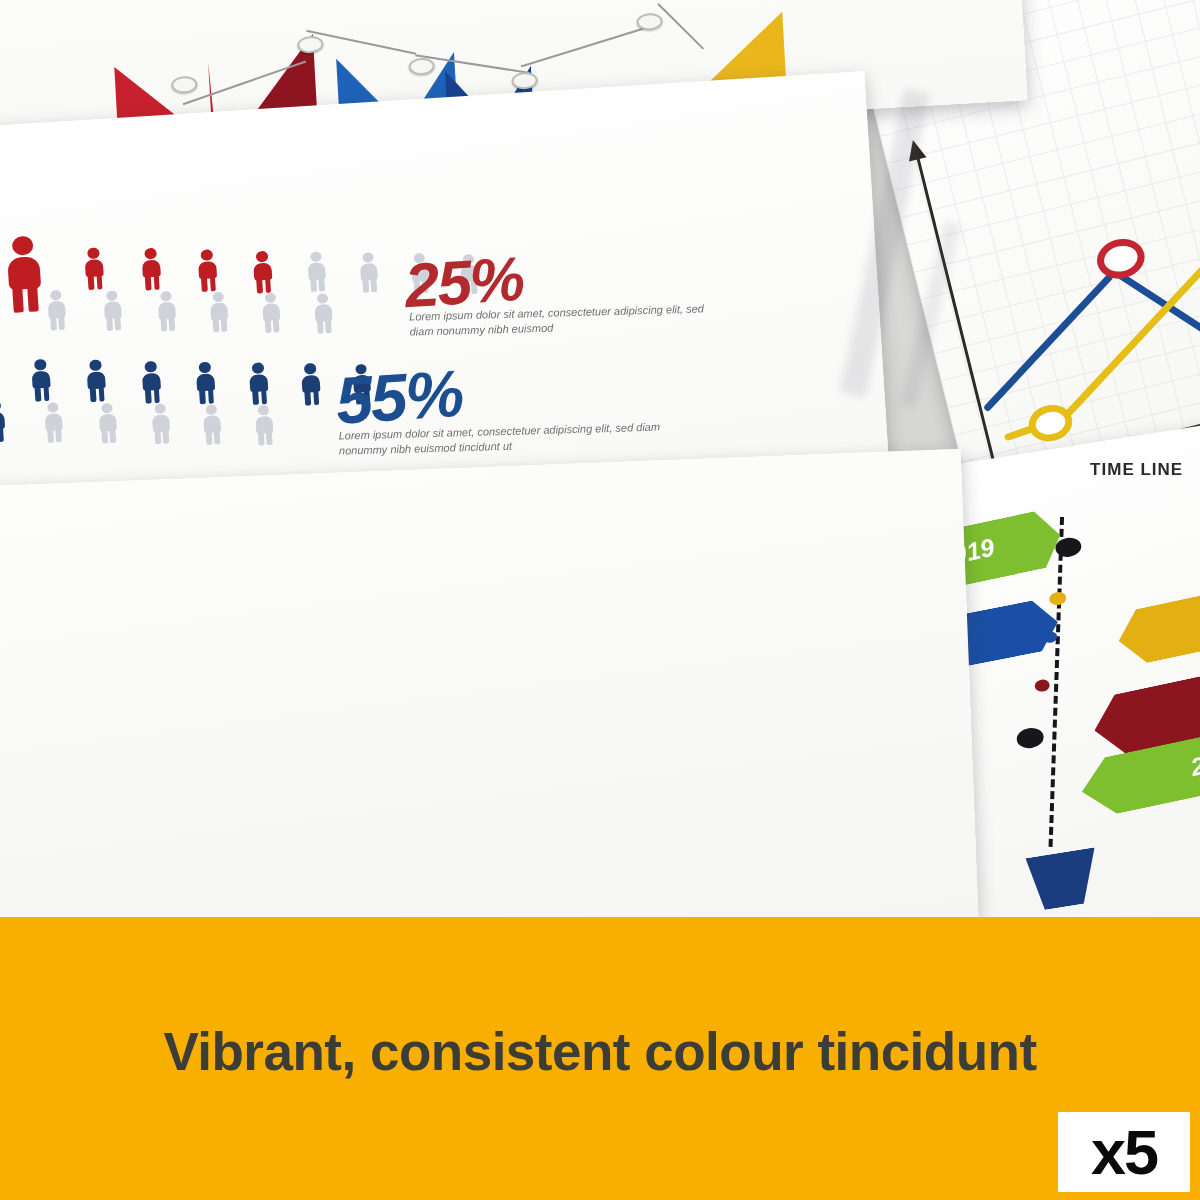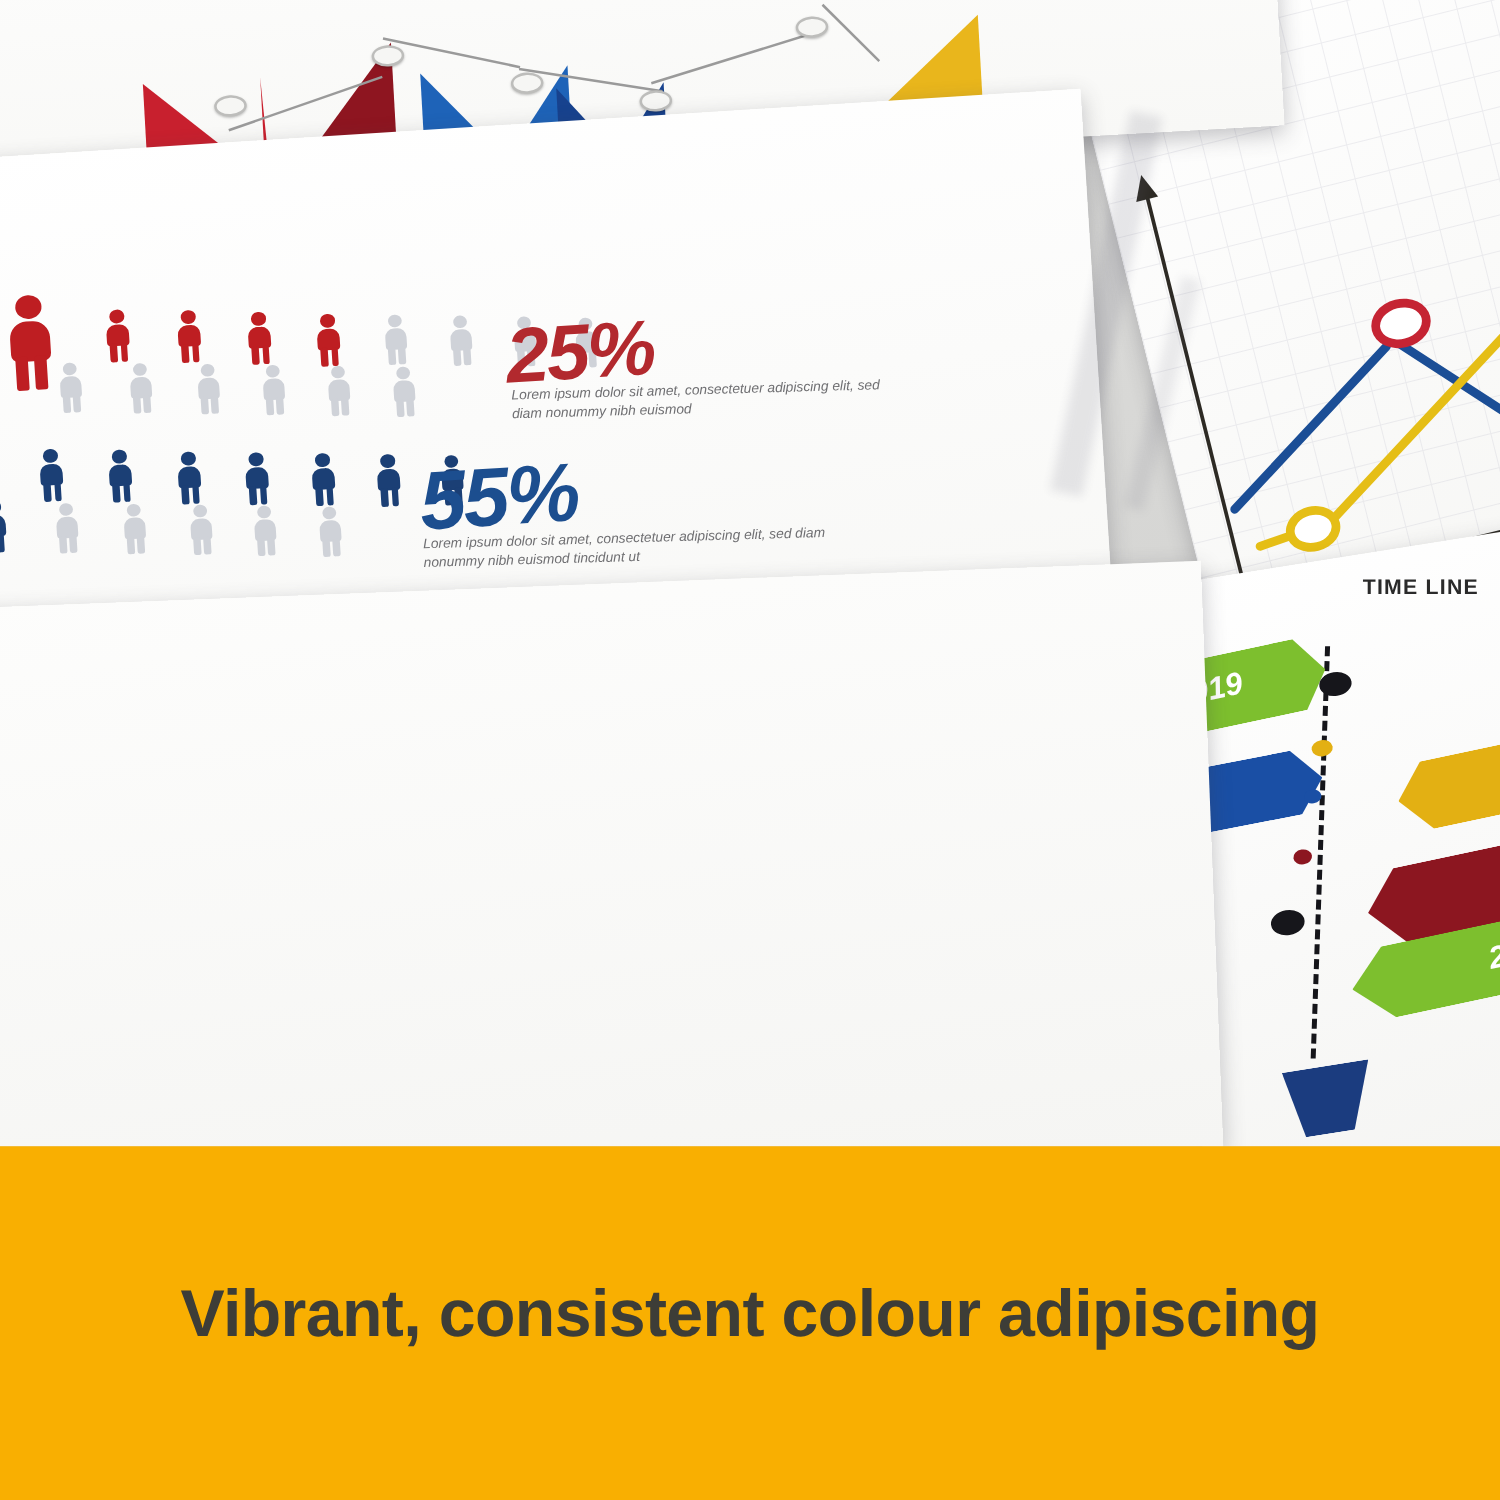--- a/index.html
+++ b/index.html
@@ -395,16 +395,19 @@
       
       
     </div>
 
     <div class="shadowstrip" style="left:872px;top:88px;width:26px;height:310px;transform:rotate(12deg);opacity:.45;"></div>
     <div class="shadowstrip" style="left:922px;top:220px;width:16px;height:190px;transform:rotate(14deg);opacity:.35;"></div>
   </div>
 
   <div id="banner">
     <div id="banner-inner" style="background: rgb(249, 175, 1);"></div>
-    <div id="banner-caption" style="color: rgb(61, 61, 55);">Vibrant, consistent colour adipiscing</div>
+    <div id="banner-caption" style="color: rgb(61, 61, 55);">Vibrant, consistent colour tincidunt</div>
+    <div id="qty-badge">
+      <span>x5</span>
+    </div>
   </div>
 
 </div>
 
 </body></html>

